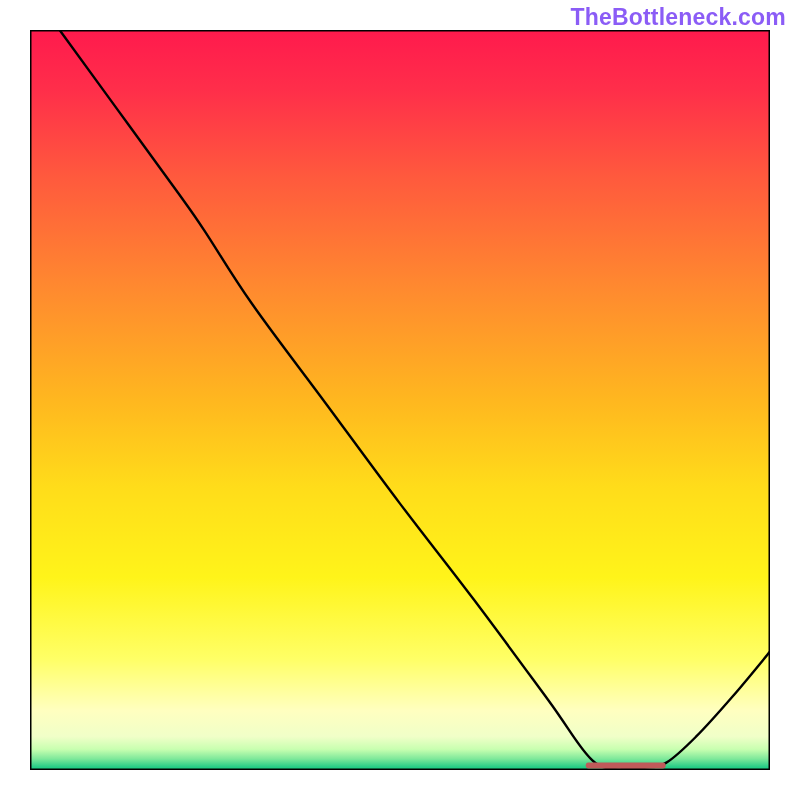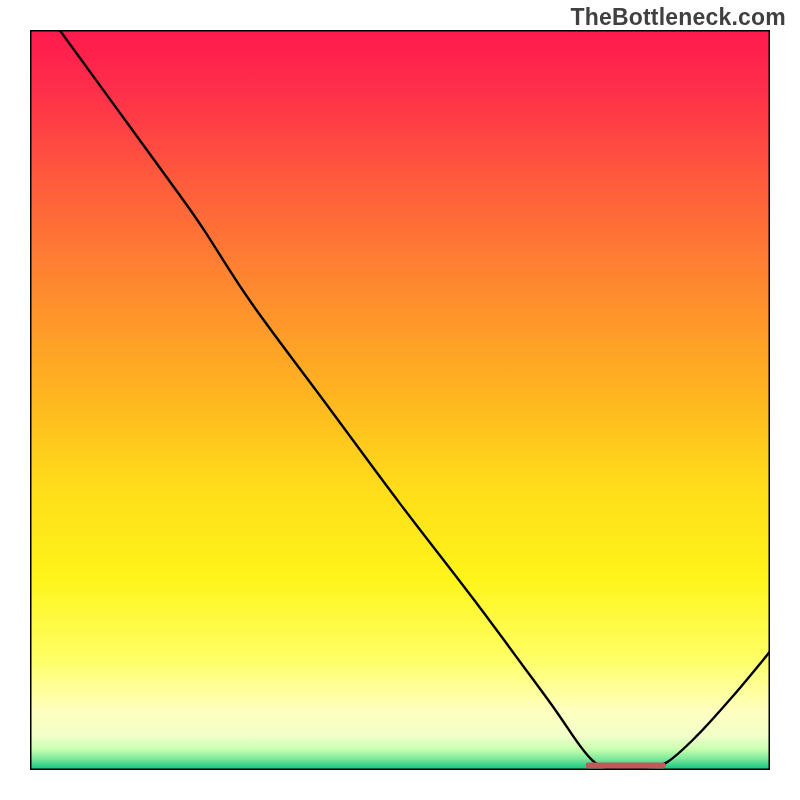--- a/index.html
+++ b/index.html
@@ -15,21 +15,21 @@
     position: relative;
     width: 800px;
     height: 800px;
   }
   .watermark {
     position: absolute;
     top: 4px;
     right: 14px;
     font-size: 23px;
     font-weight: bold;
-    color: #404040;
+    color: #8b5cf6;
     letter-spacing: 0.2px;
     pointer-events: none;
   }
   .chart-area {
     position: absolute;
     left: 30px;
     top: 30px;
     width: 740px;
     height: 740px;
   }

